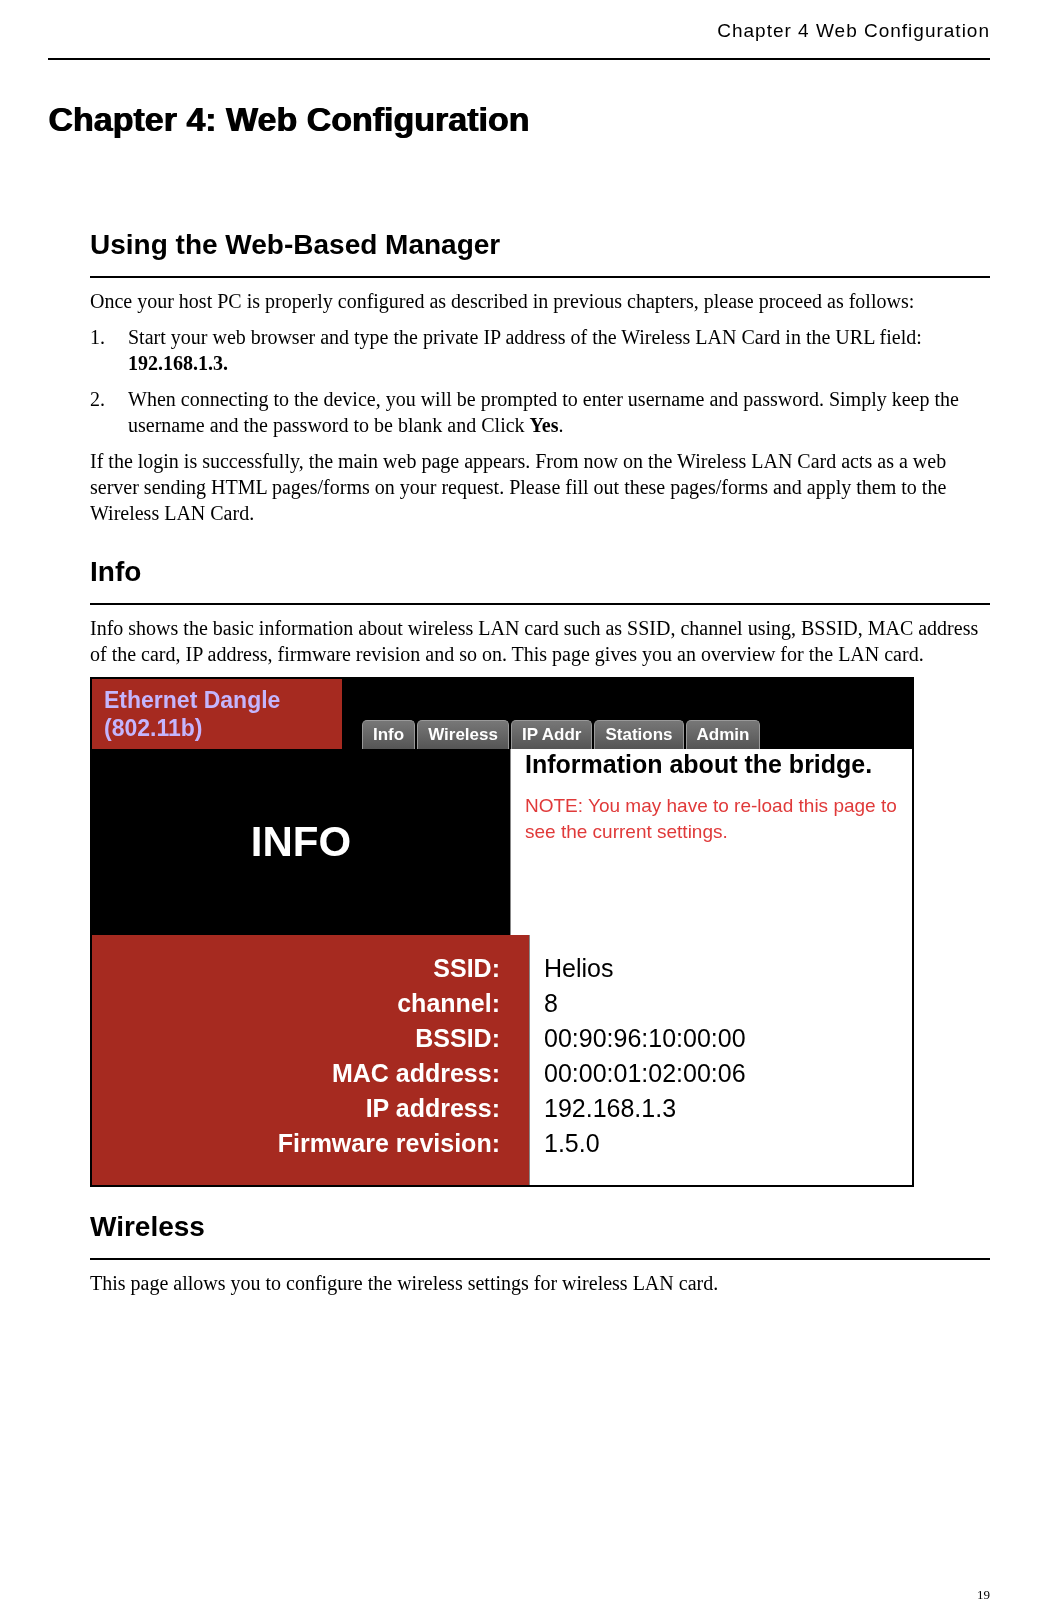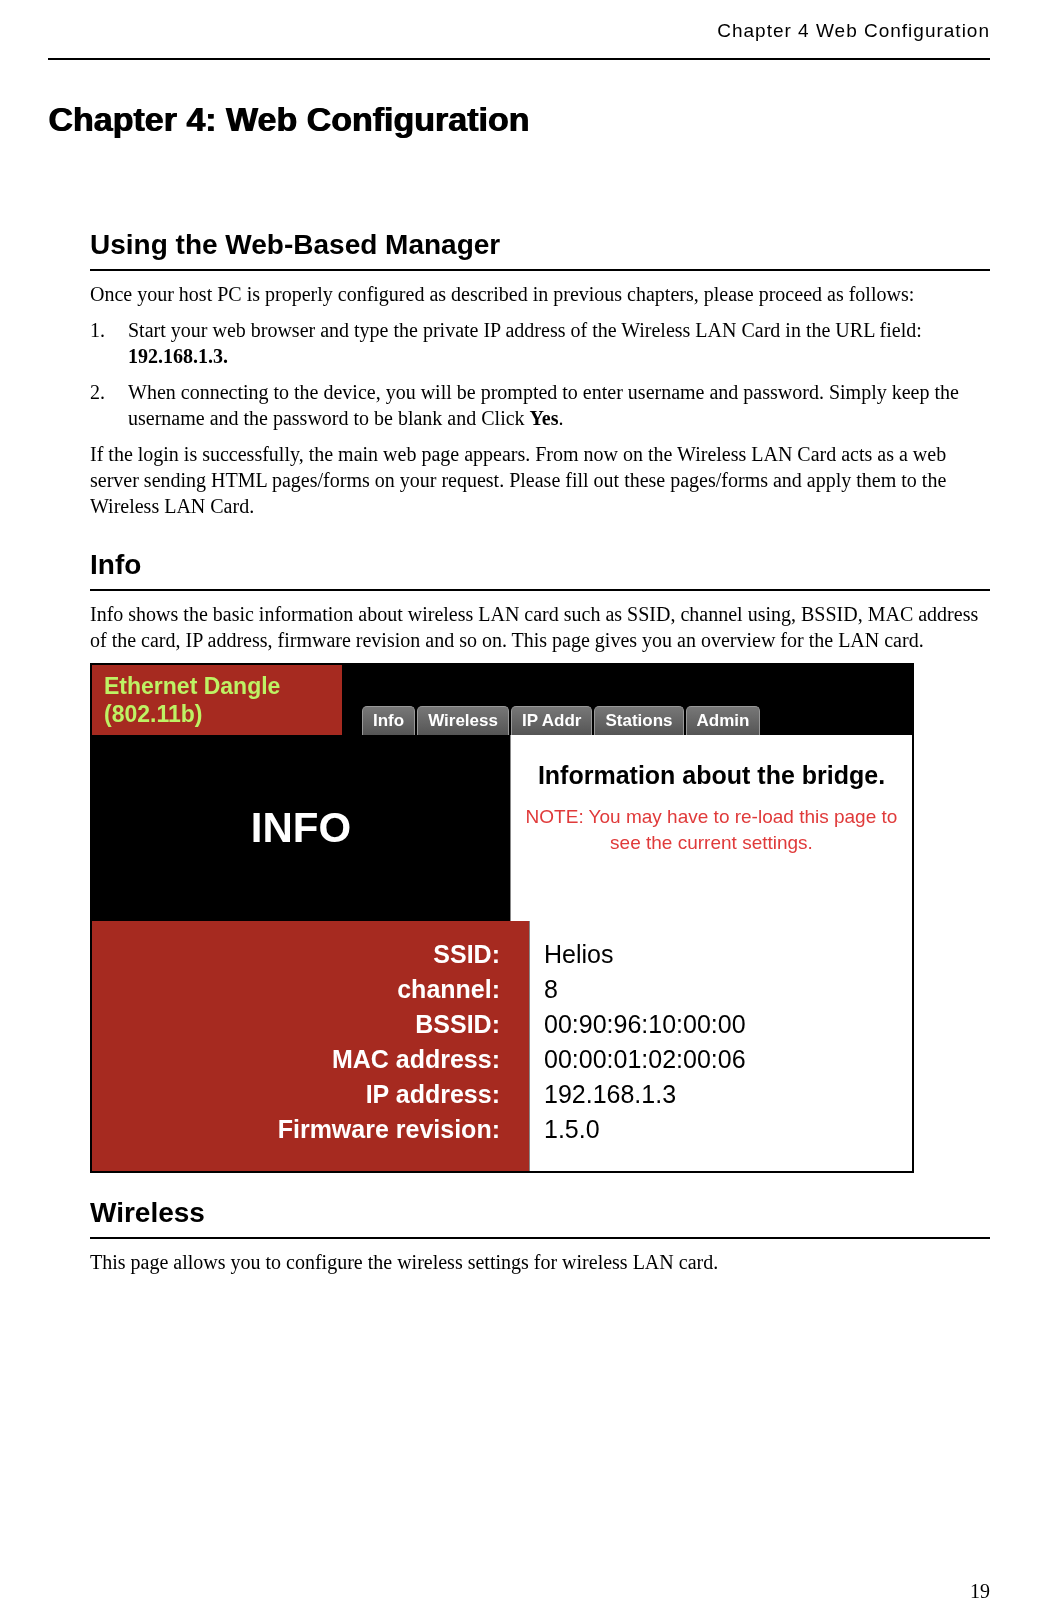--- a/index.html
+++ b/index.html
@@ -30,21 +30,21 @@
     margin-bottom: 90px;
   }
   .section-block {
     padding-left: 42px;
   }
   .h2 {
     font-family: Verdana, Geneva, sans-serif;
     font-size: 28px;
     font-weight: bold;
     border-bottom: 2px solid #000;
-    padding-bottom: 8px;
+    padding-bottom: 15px;
     margin-bottom: 10px;
   }
   .h3 {
     font-family: Verdana, Geneva, sans-serif;
     font-size: 22px;
     font-weight: bold;
     text-shadow: 0.5px 0 #000;
     margin-top: 34px;
     margin-bottom: 12px;
   }
@@ -77,21 +77,21 @@
     margin-top: 6px;
     font-family: Arial, Helvetica, sans-serif;
     background: #000;
   }
   .ss-row1 {
     display: flex;
     height: 70px;
   }
   .ss-title-cell {
     background: #a62a20;
-    color: #bef264;
+    color: #c4b5fd;
     font-weight: bold;
     font-size: 23px;
     padding: 8px 12px;
     width: 250px;
     line-height: 1.2;
     flex-shrink: 0;
   }
   .ss-nav-cell {
     flex: 1;
     background: #000;
@@ -124,22 +124,21 @@
     font-weight: bold;
     display: flex;
     align-items: center;
     justify-content: center;
     flex-shrink: 0;
   }
   .ss-desc-cell {
     flex: 1;
     background: #fff;
     border-left: 1px solid #888;
-    padding: 25px 14px;
-    text-align: center;
+    padding: 0 14px;
   }
   .ss-desc-title {
     font-size: 25px;
     font-weight: bold;
     margin-bottom: 14px;
     line-height: 1.2;
   }
   .ss-note {
     color: #e03a3a;
     font-size: 19px;
@@ -166,21 +165,21 @@
     color: #000;
     font-size: 25px;
     padding: 16px 10px 24px 14px;
     line-height: 1.4;
     margin-left: 19px;
   }
   .page-number {
     position: absolute;
     bottom: 14px;
     right: 48px;
-    font-size: 20px;
+    font-size: 13px;
   }
 </style>
 </head>
 <body>
 
 <div class="running-header">Chapter 4 Web Configuration</div>
 
 <div class="chapter-title">Chapter 4: Web Configuration</div>
 
 <div class="section-block">

